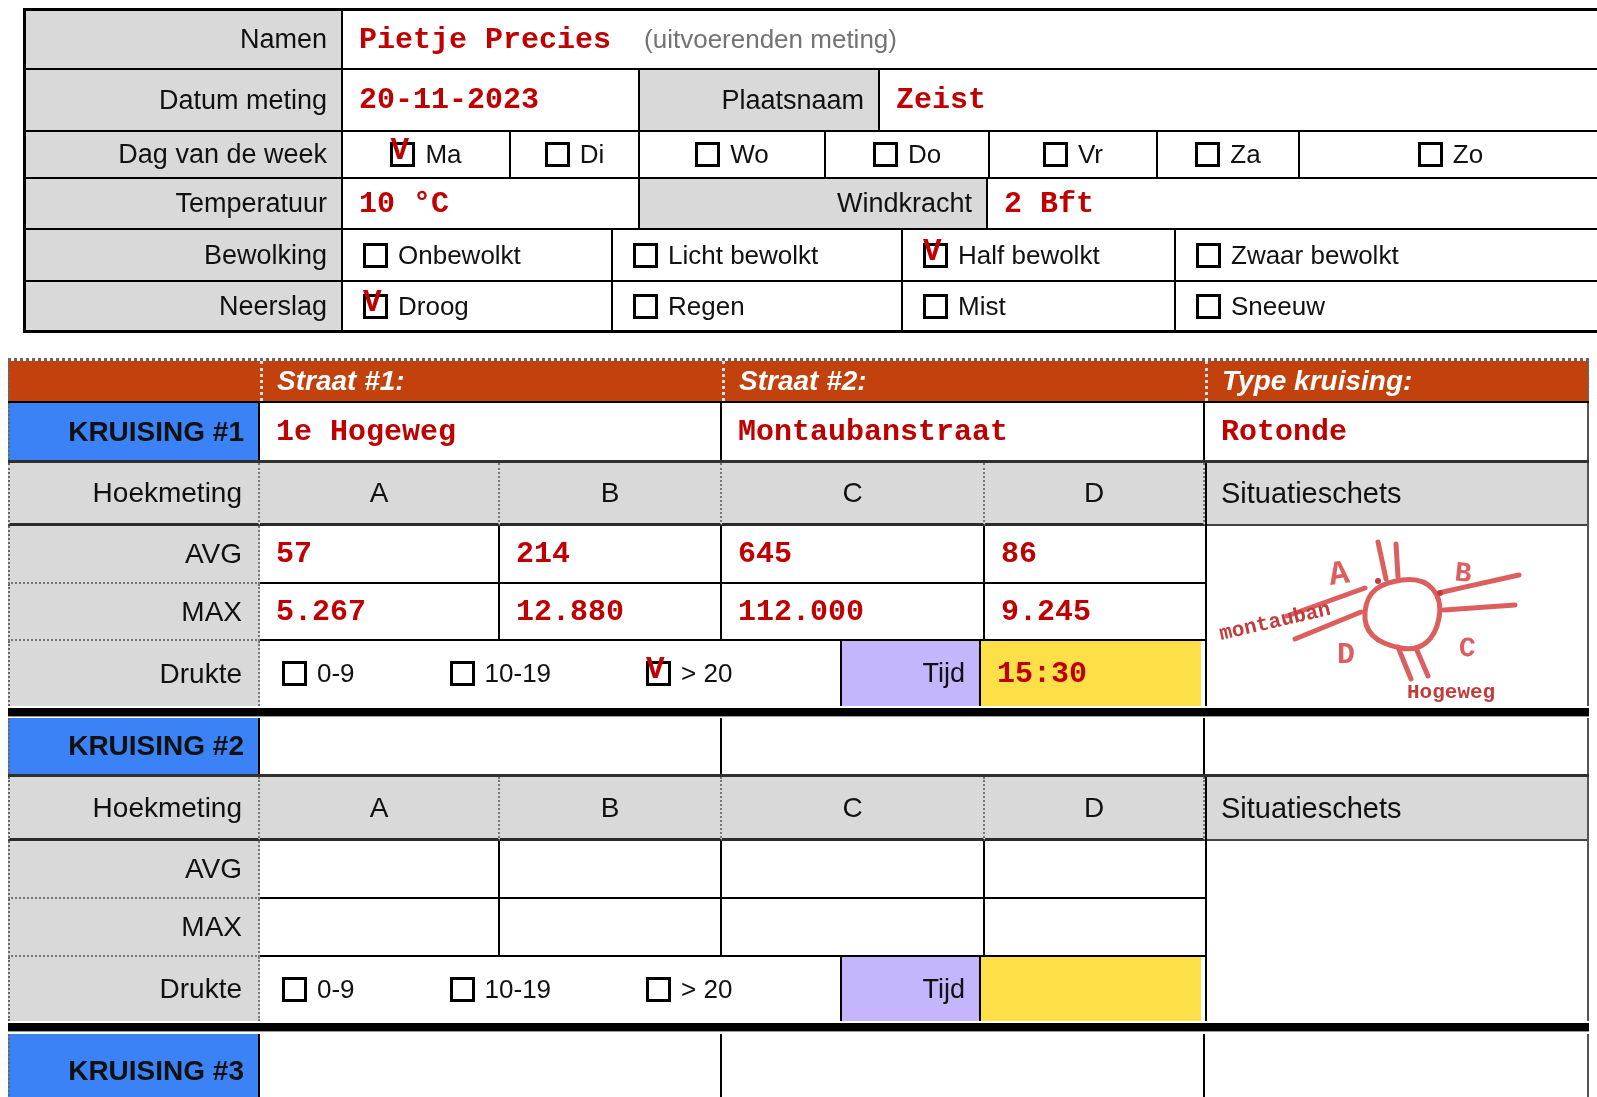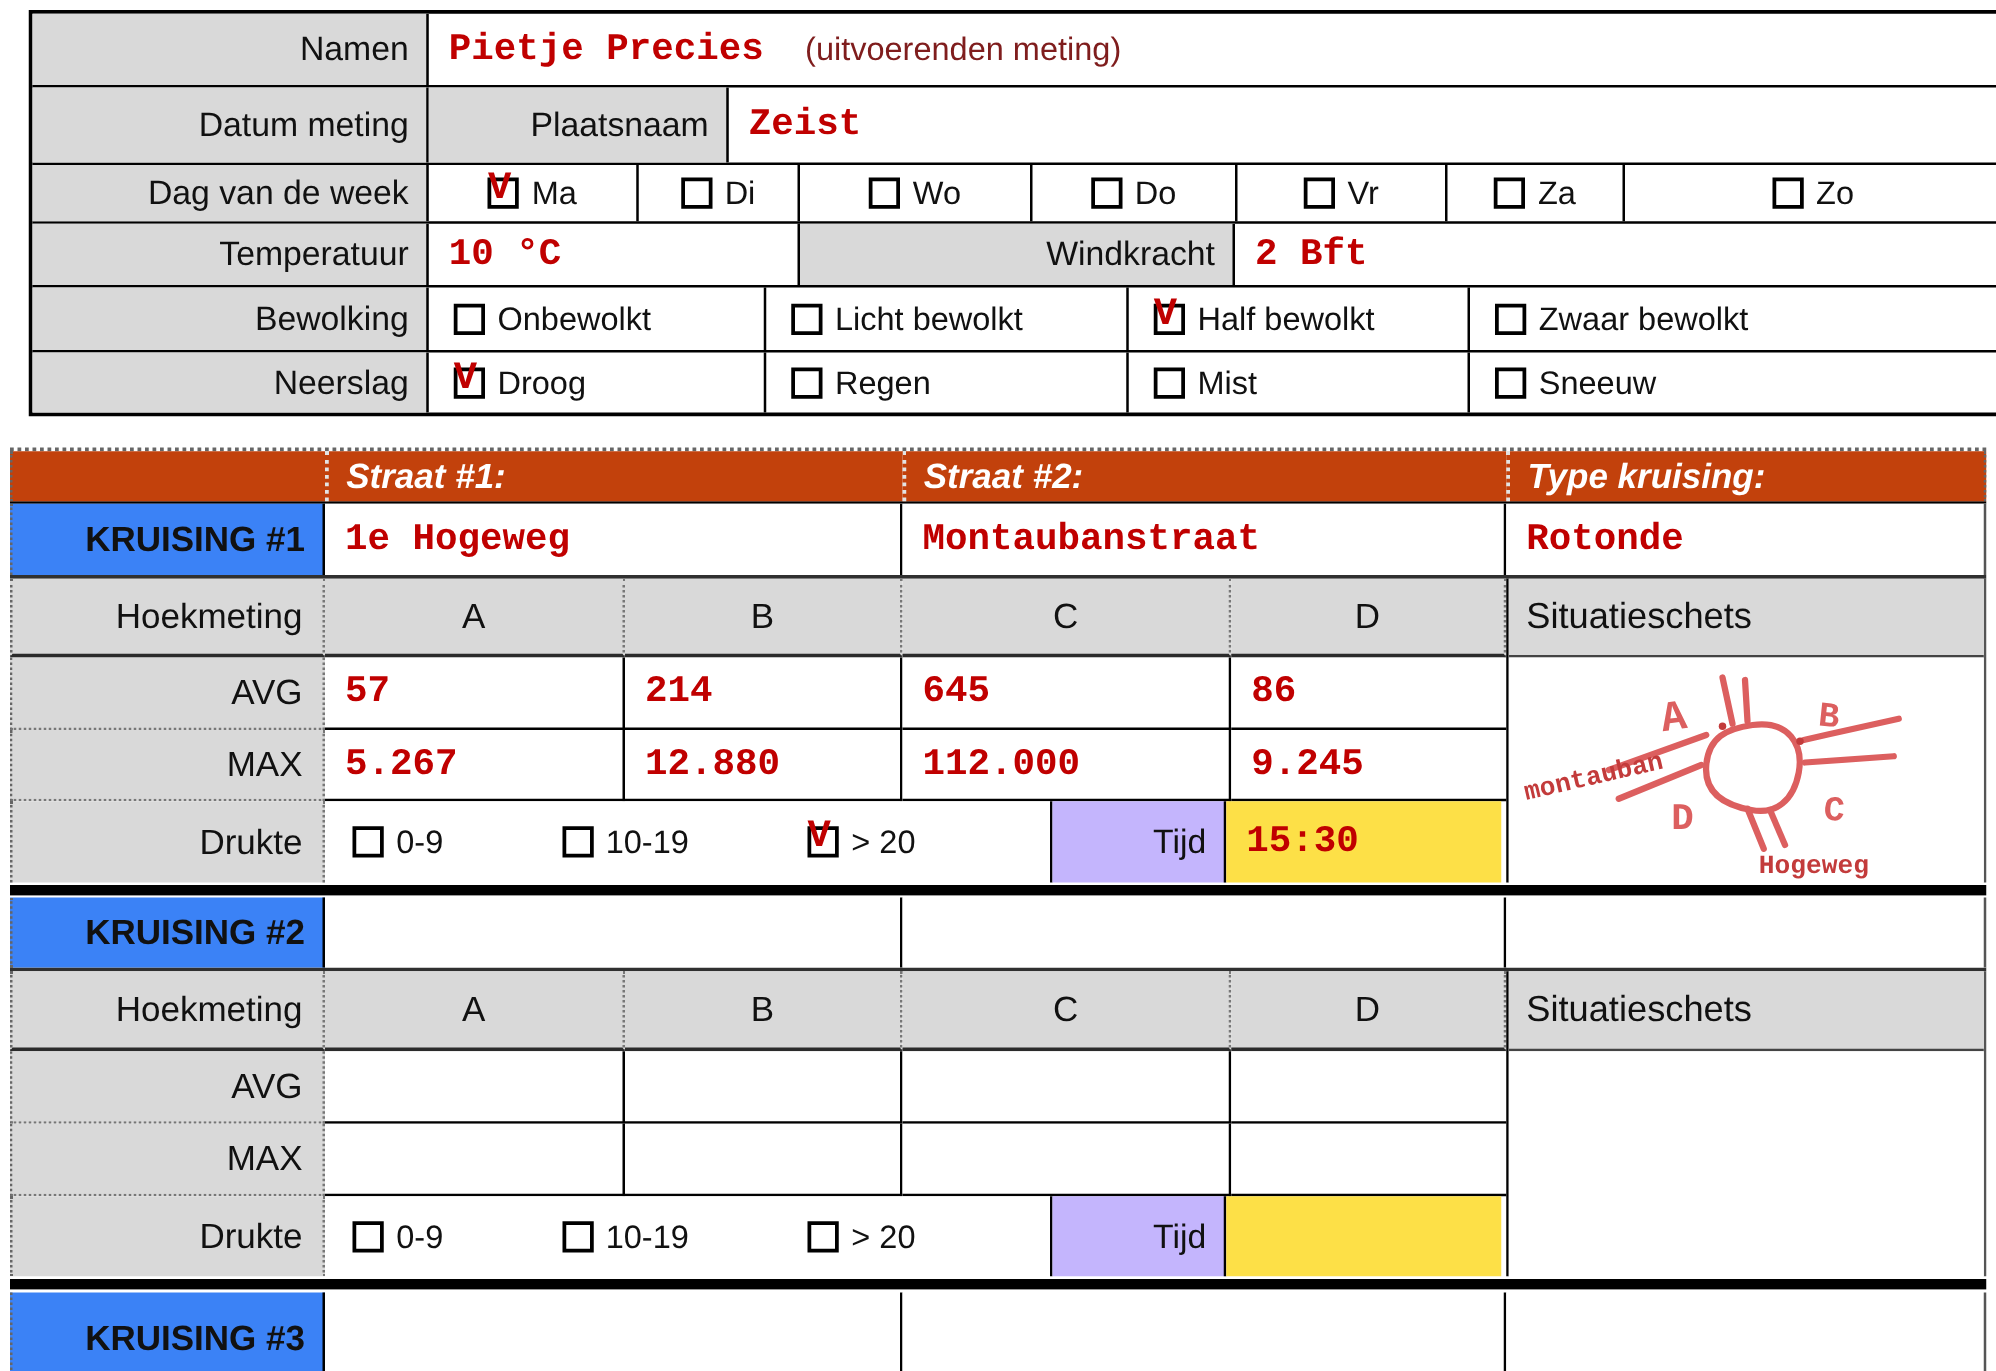--- a/index.html
+++ b/index.html
@@ -34,21 +34,21 @@
   .w-plaats{width:240px;flex:0 0 auto;}
   .d0{width:168px;}.d1{width:129px;}.d2{width:186px;}.d3{width:164px;}
   .d4{width:168px;}.d5{width:142px;}
   .dcell{justify-content:center;flex:0 0 auto;}
   .w-temp{width:297px;flex:0 0 auto;}
   .w-wind{width:348px;flex:0 0 auto;}
   .w-b1{width:270px;}.w-b2{width:290px;}.w-b3{width:273px;}
   .bcell{padding-left:20px;flex:0 0 auto;}
   .flex1{flex:1 1 auto;}
   .namen-val{justify-content:flex-start;padding-right:14px;gap:33px;}
-  .note{font-family:"Liberation Sans",sans-serif;font-weight:400;color:#7f1d1d;
+  .note{font-family:"Liberation Sans",sans-serif;font-weight:400;color:#737373;
         font-size:26px;}
   
   .t2{position:absolute;left:8px;top:358px;width:1581px;}
   .hdr{height:40px;border-top:3px dotted #666;border-bottom:2px solid #000;}
   .hcell{box-sizing:border-box;background:#c2410c;color:#fff;font-style:italic;
          font-weight:700;font-size:28px;display:flex;align-items:center;
          padding-left:14px;border-left:3px dotted #e3e3e3;}
   .hcell:first-child{border-left:2px dotted #666;padding-left:0;}
   .hcell:last-child{border-right:2px dotted #666;}
   .bl{width:252px;flex:0 0 auto;}
@@ -101,20 +101,23 @@
     <div class="row r-namen">
       <div class="cell grey lab w-label">Namen</div>
       <div class="cell flex1 namen-val">
         <span class="red">Pietje Precies</span>
         <span class="note">(uitvoerenden meting)</span>
       </div>
     </div>
 
     <div class="row r-datum">
       <div class="cell grey lab w-label">Datum meting</div>
+      <div class="cell w-datum">
+        <span class="red">20-11-2023</span>
+      </div>
       <div class="cell grey lab w-plaats">Plaatsnaam</div>
       <div class="cell flex1">
         <span class="red">Zeist</span>
       </div>
     </div>
 
     <div class="row r-dag">
       <div class="cell grey lab w-label">Dag van de week</div>
       <div class="cell dcell d0">
         <span class="opt">

